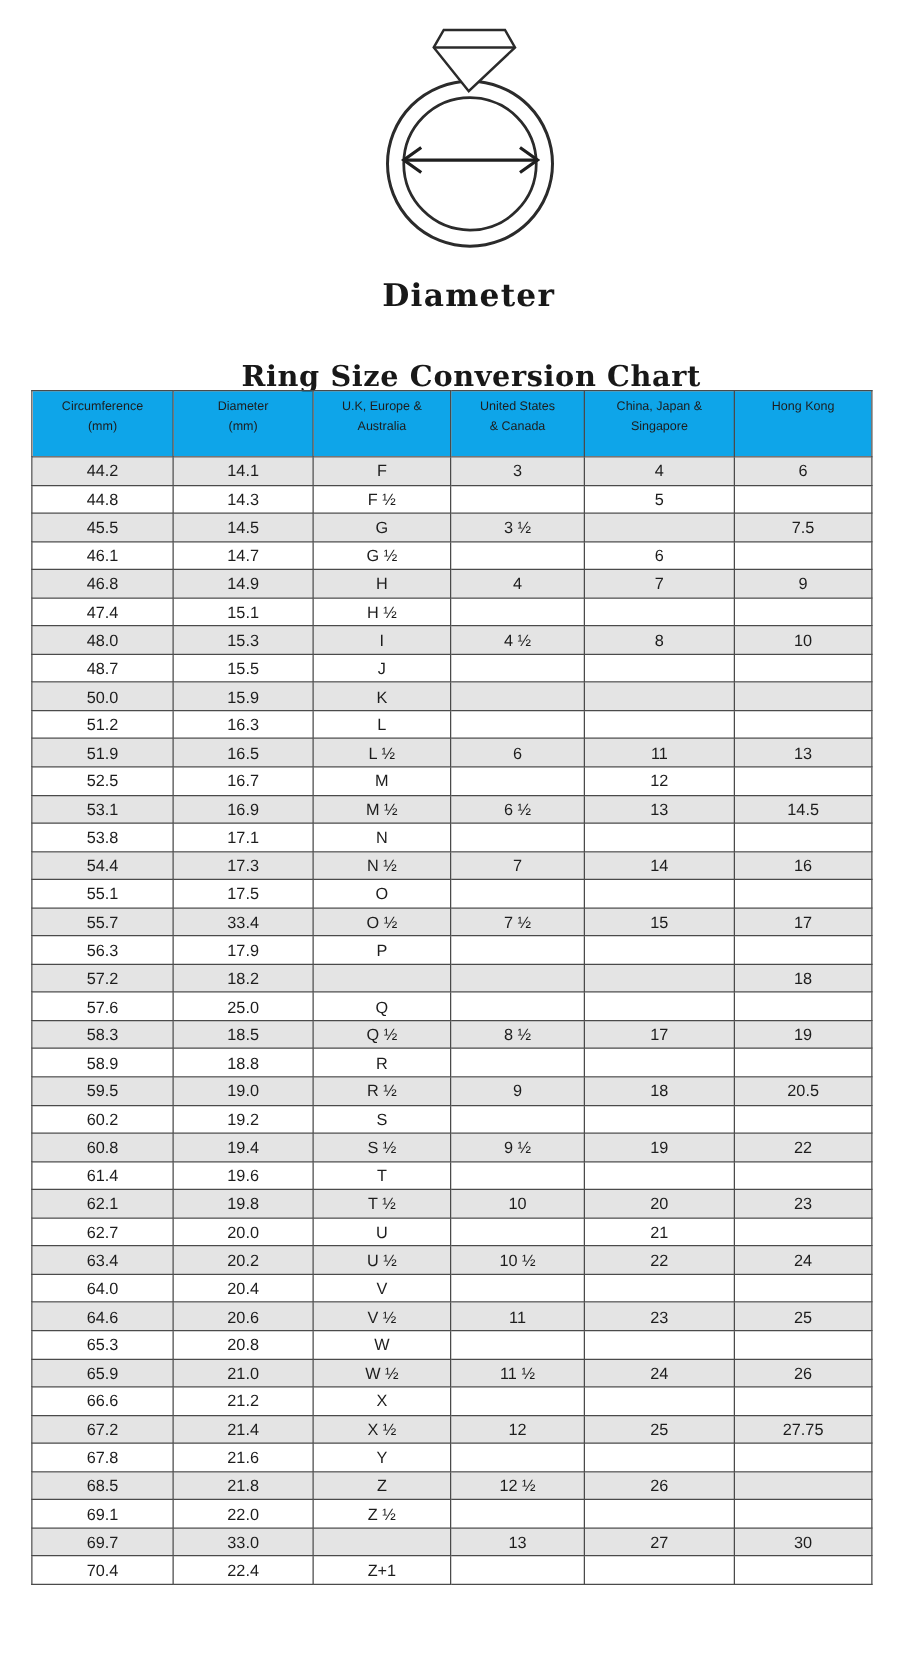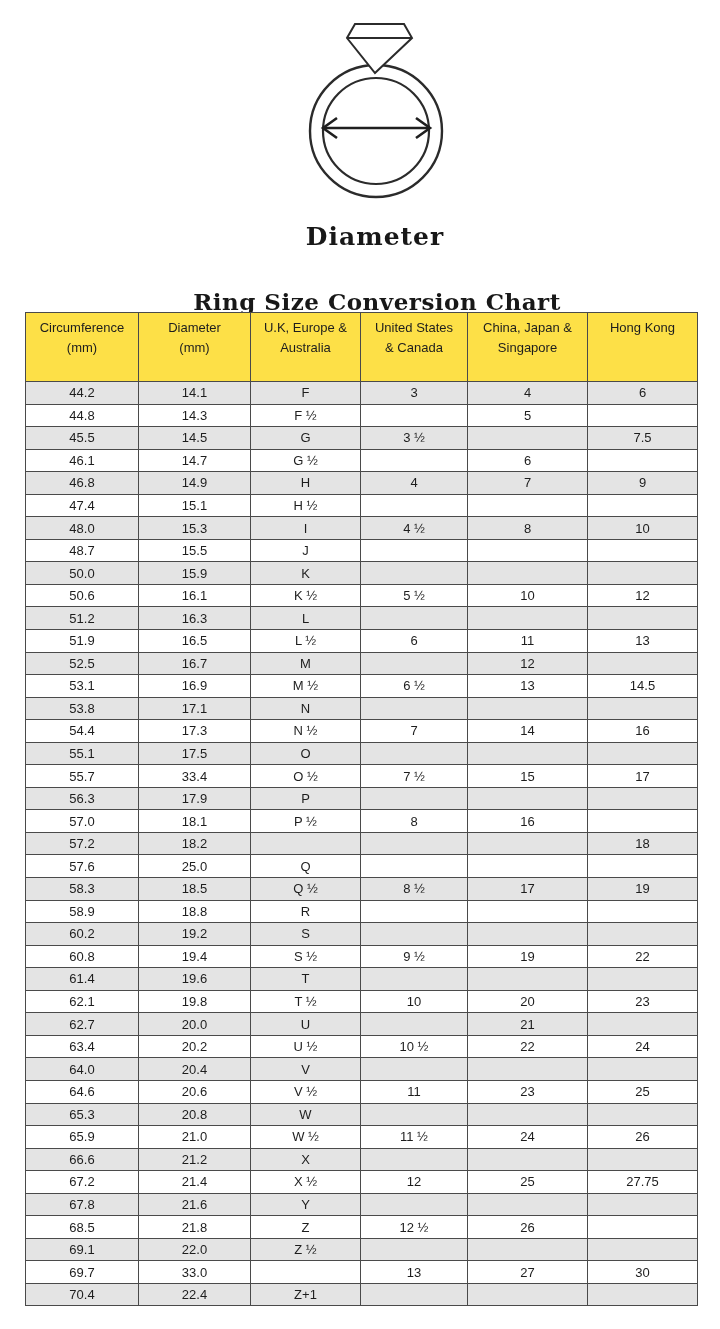--- a/index.html
+++ b/index.html
@@ -64,26 +64,26 @@
   }
   table.conversion th,
   table.conversion td {
     border: 1px solid #4a4a4a;
     text-align: center;
     overflow: hidden;
   }
   table.conversion thead th {
     height: 47px;
     vertical-align: top;
-    padding: 5px 2px 16px 2px;
+    padding: 5px 2px 0 2px;
     font-weight: normal;
-    font-size: 13px;
+    font-size: 10px;
     line-height: 1.55;
     white-space: pre-line;
-    background: #fde047;
+    background: #0ea5e9;
   }
   table.conversion tbody td {
     height: 21.55px;
     padding: 0 2px;
     background: #ffffff;
   }
   table.conversion tbody tr:nth-child(odd) td {
     background: #e4e4e4;
   }
   .col-1 { width: 113px; }
@@ -207,28 +207,20 @@
         </tr>
         <tr>
           <td>50.0</td>
           <td>15.9</td>
           <td>K</td>
           <td></td>
           <td></td>
           <td></td>
         </tr>
         <tr>
-          <td>50.6</td>
-          <td>16.1</td>
-          <td>K ½</td>
-          <td>5 ½</td>
-          <td>10</td>
-          <td>12</td>
-        </tr>
-        <tr>
           <td>51.2</td>
           <td>16.3</td>
           <td>L</td>
           <td></td>
           <td></td>
           <td></td>
         </tr>
         <tr>
           <td>51.9</td>
           <td>16.5</td>
@@ -287,28 +279,20 @@
         </tr>
         <tr>
           <td>56.3</td>
           <td>17.9</td>
           <td>P</td>
           <td></td>
           <td></td>
           <td></td>
         </tr>
         <tr>
-          <td>57.0</td>
-          <td>18.1</td>
-          <td>P ½</td>
-          <td>8</td>
-          <td>16</td>
-          <td></td>
-        </tr>
-        <tr>
           <td>57.2</td>
           <td>18.2</td>
           <td></td>
           <td></td>
           <td></td>
           <td>18</td>
         </tr>
         <tr>
           <td>57.6</td>
           <td>25.0</td>
@@ -327,20 +311,28 @@
         </tr>
         <tr>
           <td>58.9</td>
           <td>18.8</td>
           <td>R</td>
           <td></td>
           <td></td>
           <td></td>
         </tr>
         <tr>
+          <td>59.5</td>
+          <td>19.0</td>
+          <td>R ½</td>
+          <td>9</td>
+          <td>18</td>
+          <td>20.5</td>
+        </tr>
+        <tr>
           <td>60.2</td>
           <td>19.2</td>
           <td>S</td>
           <td></td>
           <td></td>
           <td></td>
         </tr>
         <tr>
           <td>60.8</td>
           <td>19.4</td>

